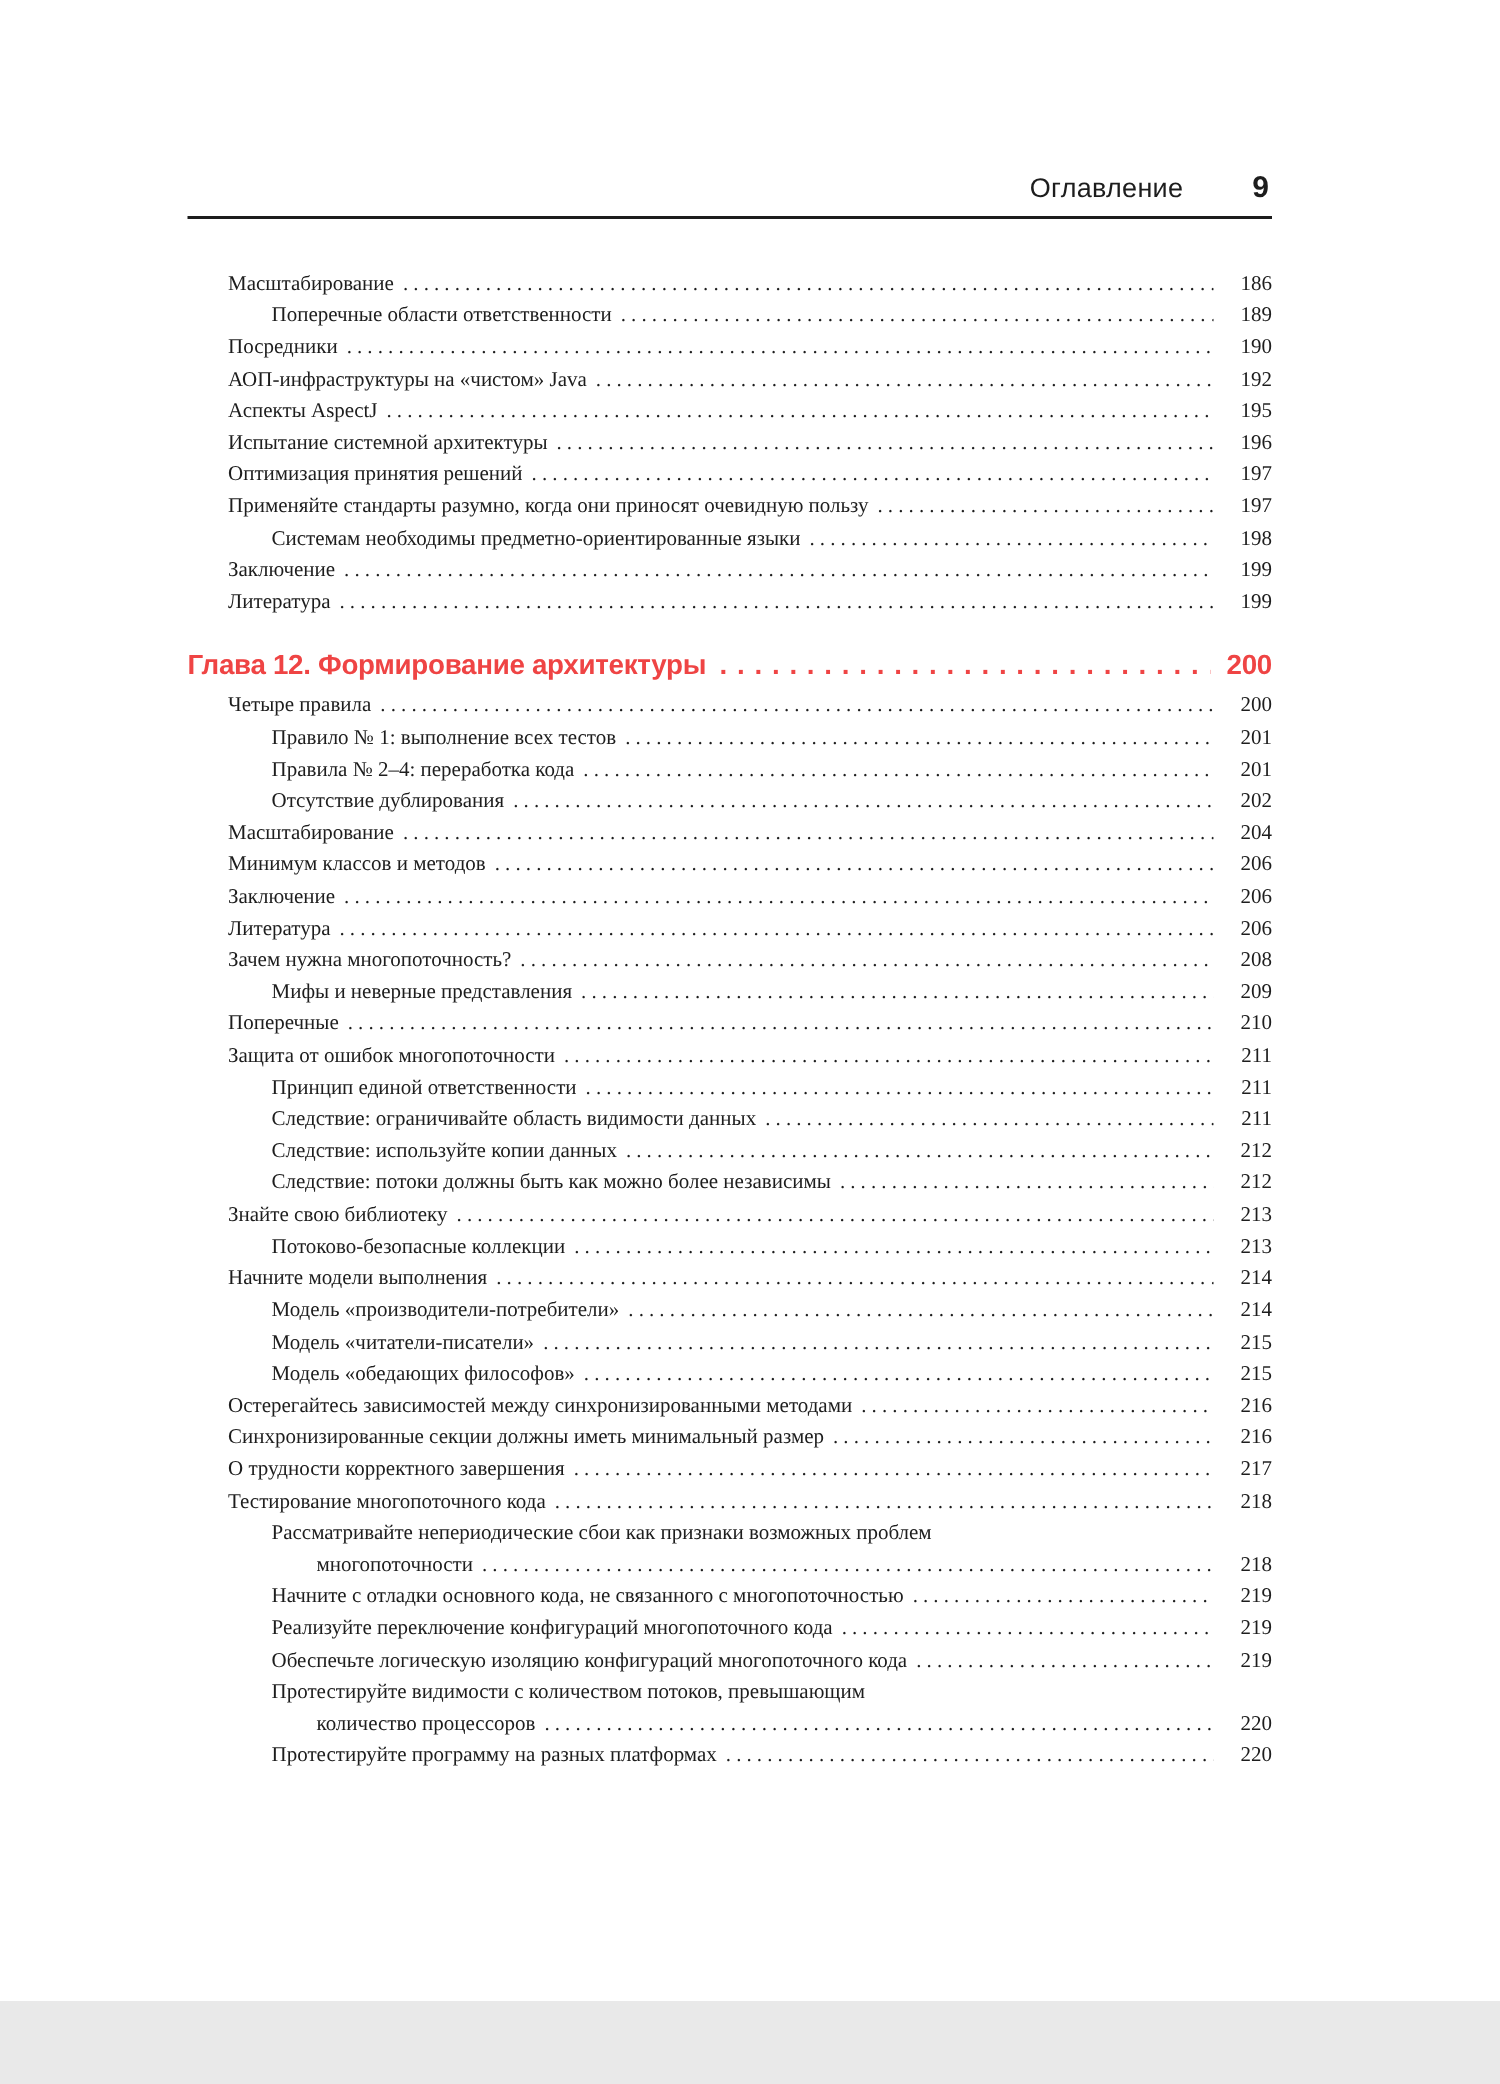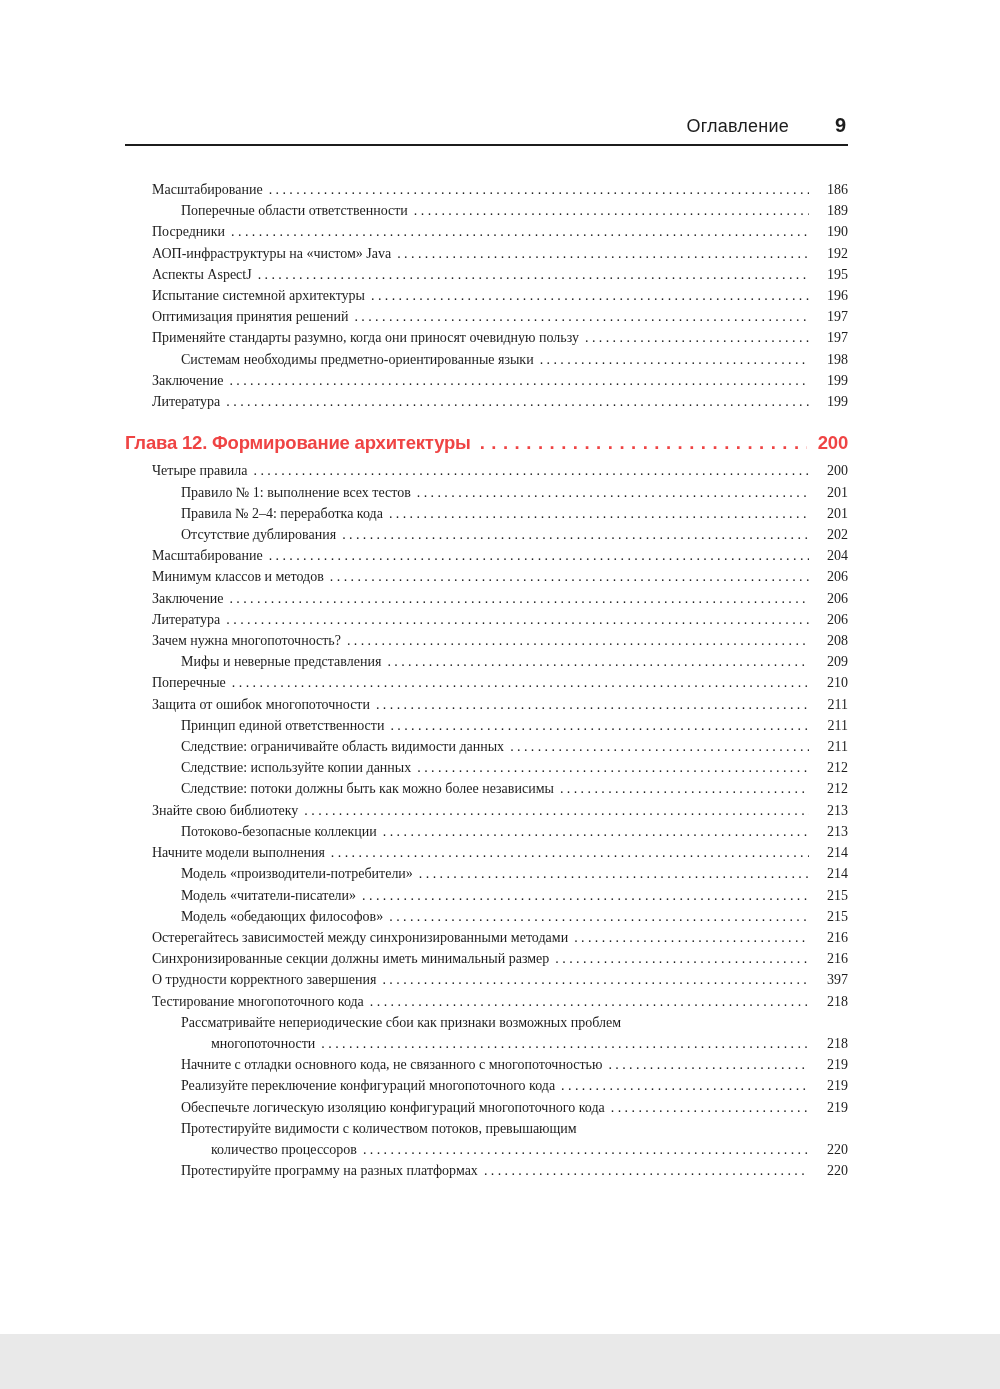--- a/index.html
+++ b/index.html
@@ -275,21 +275,21 @@
           <span class="pg">216</span>
         </div>
         <div class="row lvl1">
           <span class="t">Синхронизированные секции должны иметь минимальный размер</span>
           <span class="dots"></span>
           <span class="pg">216</span>
         </div>
         <div class="row lvl1">
           <span class="t">О трудности корректного завершения</span>
           <span class="dots"></span>
-          <span class="pg">397</span>
+          <span class="pg">217</span>
         </div>
         <div class="row lvl1">
           <span class="t">Тестирование многопоточного кода</span>
           <span class="dots"></span>
           <span class="pg">218</span>
         </div>
         <div class="row lvl2 noleader">
           <span class="t">Рассматривайте непериодические сбои как признаки возможных проблем</span>
         </div>
         <div class="row cont">

